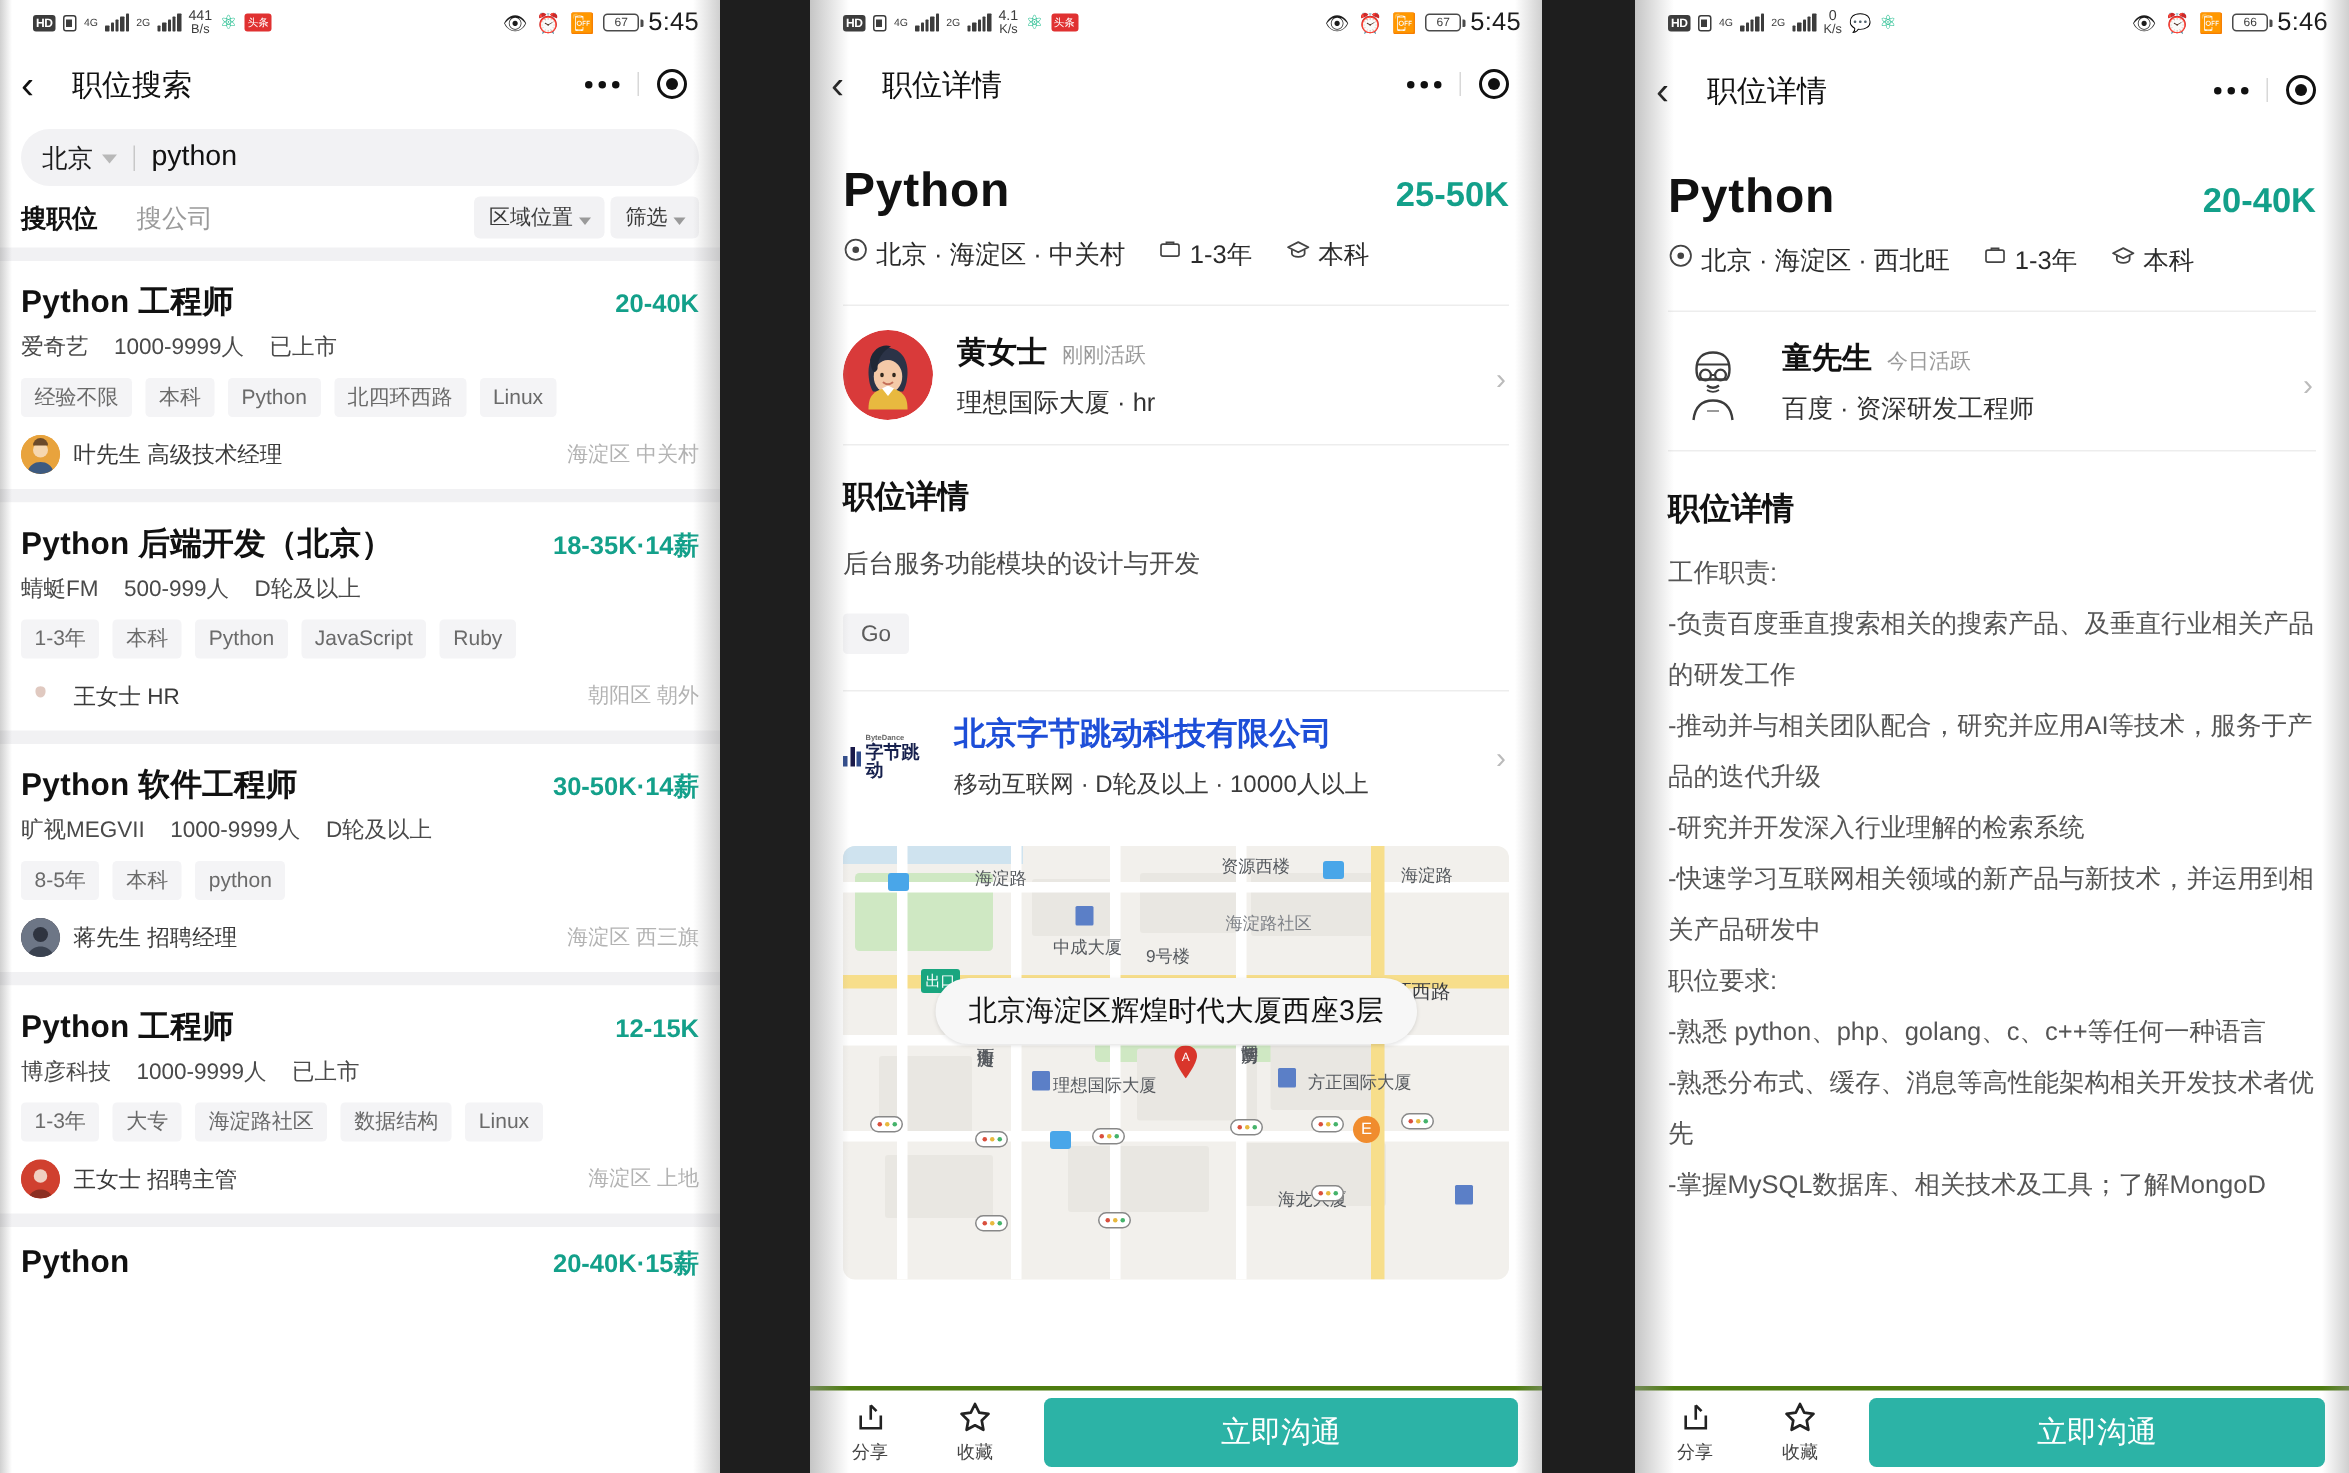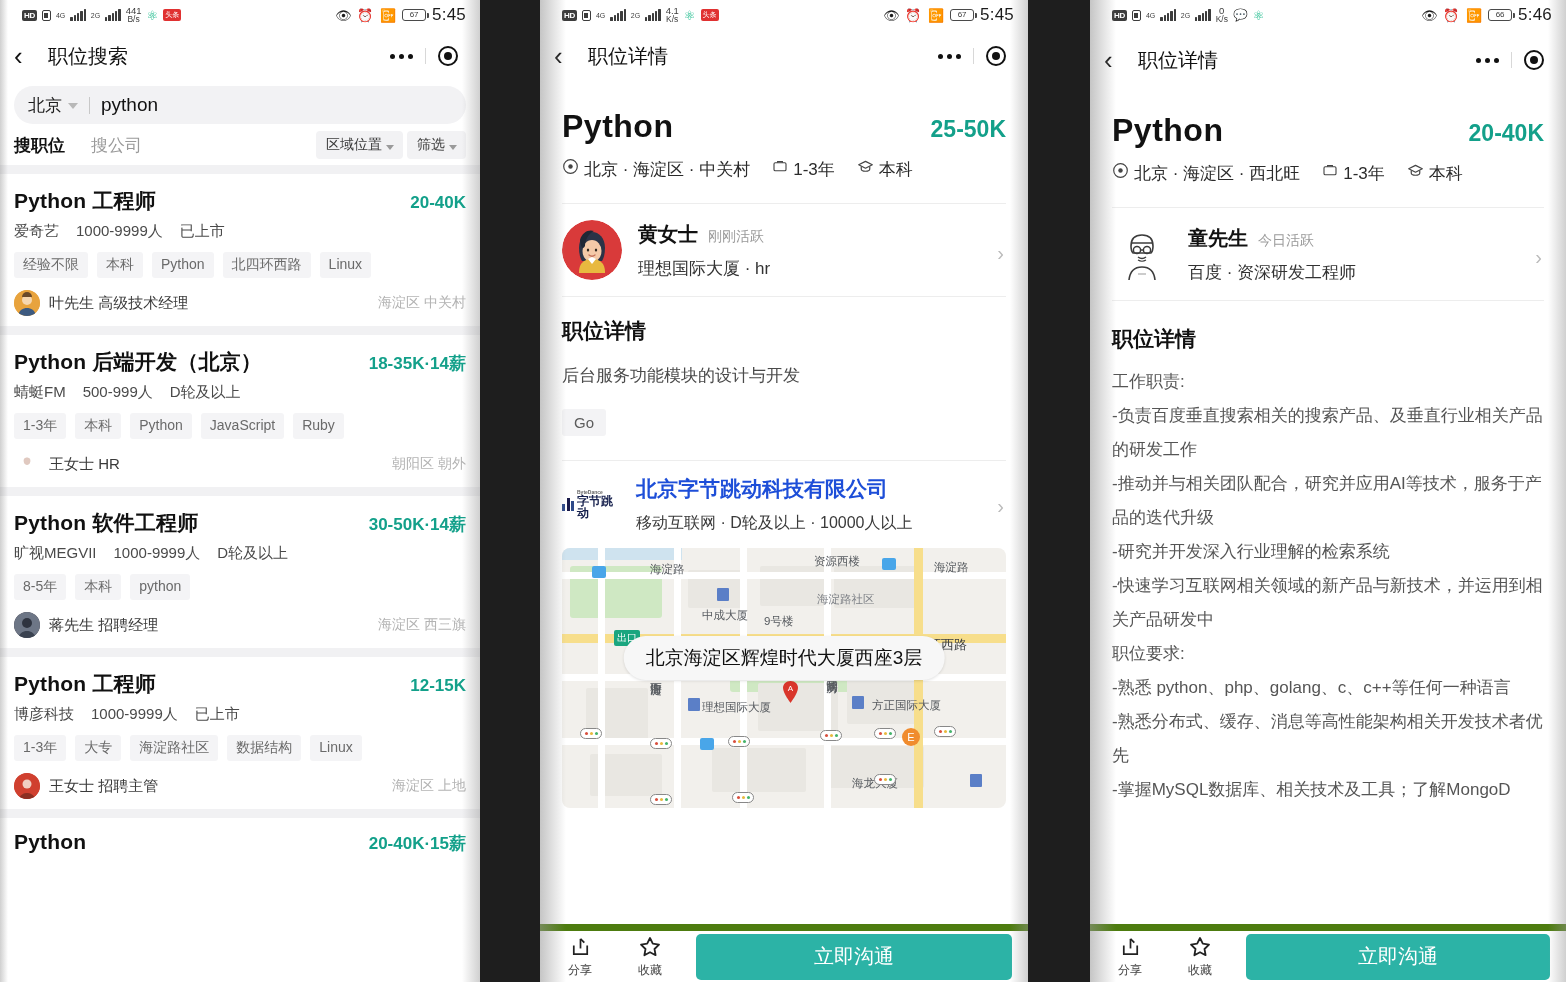--- a/index.html
+++ b/index.html
@@ -154,21 +154,21 @@
     font-size: 11px; color: #2b2b5e; font-weight: bold; gap: 3px;
   }
   .co-bars { display: flex; align-items: flex-end; gap: 1.5px; height: 13px; }
   .co-bars i { width: 3px; background: #2f4a8a; display: block; }
   .co-bars i:nth-child(1){height:7px}.co-bars i:nth-child(2){height:13px;background:#1a1a4a}.co-bars i:nth-child(3){height:10px}
   .co-info { margin-left: 22px; }
   .co-name { font-size: 21px; color: #1d4ed8; font-weight: bold; }
   .co-sub { font-size: 16px; color: #3a3a3a; margin-top: 10px; }
 
   
-  .mapbox { margin: 0 0 0 0; height: 260px; border-radius: 8px; overflow: hidden; position: relative; background: #f2f0ec; }
+  .mapbox { margin: 16px 0 0 0; height: 289px; border-radius: 8px; overflow: hidden; position: relative; background: #f2f0ec; }
   .map-bubble {
     position: absolute; left: 50%; top: 88px; transform: translateX(-50%);
     background: #f7f7f7; border-radius: 22px; padding: 9px 22px;
     font-size: 19px; color: #111; white-space: nowrap; box-shadow: 0 1px 3px rgba(0,0,0,.12); z-index: 5;
   }
   .road-h { position: absolute; height: 7px; background: #ffffff; left: 0; right: 0; }
   .road-y { background: #f7de8b; height: 9px; }
   .road-v { position: absolute; width: 7px; background: #ffffff; top: 0; bottom: 0; }
   .green { position: absolute; background: #cfe8c3; border-radius: 3px; }
   .blk { position: absolute; background: #e9e7e2; border-radius: 2px; }
@@ -179,21 +179,21 @@
   .bldg { position: absolute; width: 12px; height: 13px; background: #5b7fc7; border-radius: 1px; }
   .light { position: absolute; width: 22px; height: 11px; background: #fff; border: 1px solid #888; border-radius: 6px; display: flex; align-items: center; justify-content: center; gap: 2px; }
   .light i { width: 3px; height: 3px; border-radius: 50%; display: block; }
   .pin { position: absolute; width: 17px; height: 22px; }
   .exitbox { position: absolute; background: #1aa67f; color: #fff; font-size: 10px; padding: 1px 3px; border-radius: 2px; }
   .ecircle { position: absolute; width: 18px; height: 18px; border-radius: 50%; background: #f08c2e; color: #fff; font-size: 11px; text-align: center; line-height: 18px; }
 
   
   .bottombar {
     position: absolute; left: 0; right: 0; bottom: 0; height: 58px;
-    background: #fff; border-top: 7px solid #4d7c0f;
+    background: #fff; border-top: 3px solid #4d7c0f;
     display: flex; align-items: center; padding: 0 16px; gap: 22px; z-index: 30;
   }
   .bb-item { display: flex; flex-direction: column; align-items: center; width: 48px; }
   .bb-ic { height: 26px; display: flex; align-items: center; justify-content: center; }
   .bb-label { font-size: 12px; color: #444; margin-top: 2px; }
   .bb-btn {
     flex: 1; height: 46px; background: #2cb3a6; color: #fff; border-radius: 5px;
     display: flex; align-items: center; justify-content: center; font-size: 20px;
   }
 </style>

